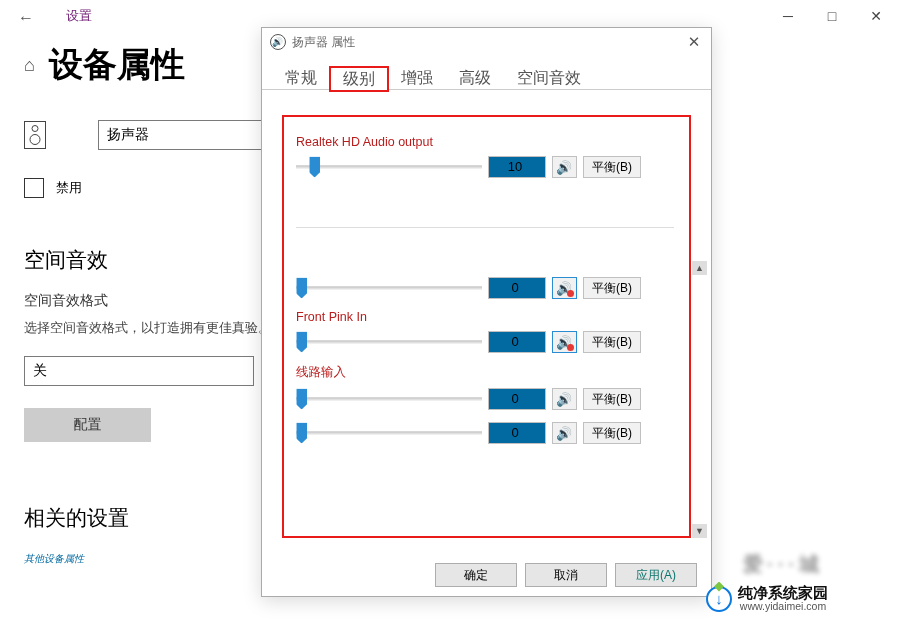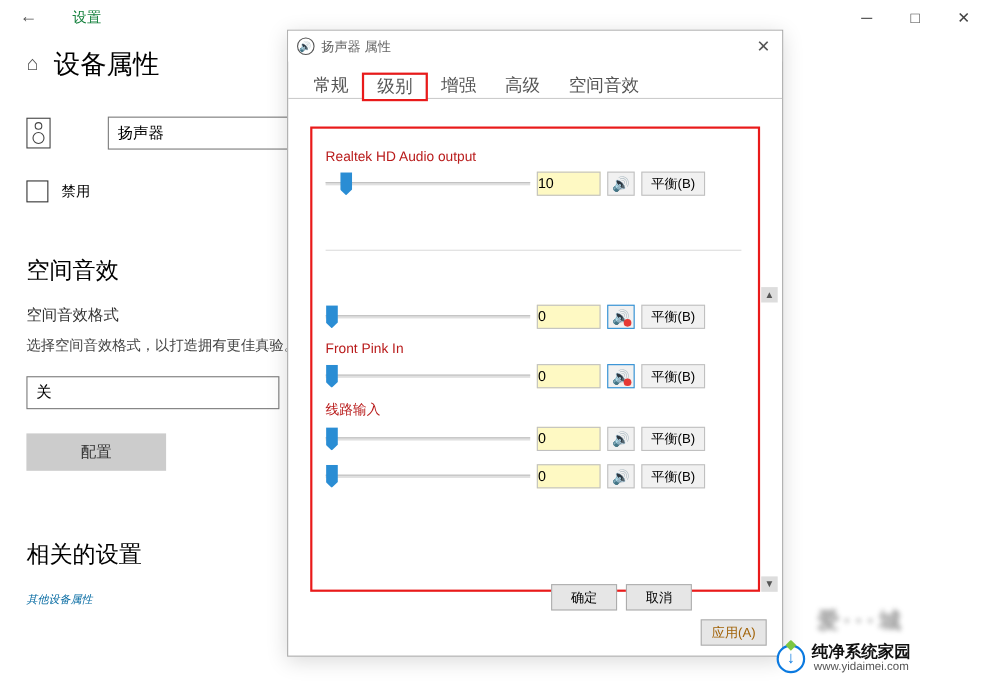--- a/index.html
+++ b/index.html
@@ -2,28 +2,28 @@
 <html><head>
 <meta charset="utf-8">
 <style>
 * { margin: 0; padding: 0; box-sizing: border-box; font-family: "Microsoft YaHei", "Segoe UI", sans-serif; }
 body { width: 898px; height: 620px; background: #fff; position: relative; overflow: hidden; font-size: 13px; color: #000; }
 
 
 .settings-window { position: absolute; left: 0; top: 0; width: 898px; height: 620px; background: #fff; }
 .settings-titlebar { height: 32px; display: flex; align-items: center; padding-left: 18px; }
 .back-arrow { color: #555; font-size: 16px; cursor: default; }
-.settings-title { margin-left: 32px; font-size: 13px; color: #15803d; }
+.settings-title { margin-left: 32px; font-size: 13px; color: #701a75; }
 .win-ctrl { position: absolute; right: 0; top: 0; display: flex; }
 .win-ctrl div { width: 44px; height: 32px; display: flex; align-items: center; justify-content: center; color: #444; font-size: 14px; }
 
 .settings-body { padding: 10px 24px; }
 .header-row { display: flex; align-items: center; }
 .home-icon { font-size: 18px; color: #555; margin-right: 14px; }
-.header-title { font-size: 24px; font-weight: 400; }
+.header-title { font-size: 34px; font-weight: 700; }
 
 .device-row { display: flex; align-items: center; margin-top: 32px; }
 .device-icon { display: inline-block; width: 22px; height: 28px; border: 1.5px solid #444; margin-right: 16px; position: relative; }
 .device-icon::before { content: ""; position: absolute; top: 3px; left: 50%; width: 5px; height: 5px; border: 1px solid #444; border-radius: 50%; transform: translateX(-50%); }
 .device-icon::after { content: ""; position: absolute; bottom: 3px; left: 50%; width: 9px; height: 9px; border: 1px solid #444; border-radius: 50%; transform: translateX(-50%); }
 .device-field { width: 212px; height: 30px; border: 1px solid #7a7a7a; padding: 0 8px; display: flex; align-items: center; font-size: 14px; background: #fff; margin-left: 36px; }
 
 .chk-row { display: flex; align-items: center; margin-top: 28px; }
 .chk { width: 20px; height: 20px; border: 1.5px solid #333; margin-right: 12px; }
 
@@ -53,30 +53,30 @@
 
 .channel-block { margin-bottom: 10px; }
 .channel-block.first { margin-bottom: 48px; border-bottom: 1px solid #ddd; padding-bottom: 48px; }
 .ch-name { font-size: 12.5px; color: #b91c1c; margin-bottom: 6px; }
 .ch-row { display: flex; align-items: center; gap: 6px; }
 
 .slider { flex: 0 0 186px; height: 24px; position: relative; }
 .slider-track { position: absolute; left: 0; right: 0; top: 50%; height: 3px; background: #e0e0e0; border-top: 1px solid #c0c0c0; transform: translateY(-50%); }
 .slider-thumb { position: absolute; top: 50%; width: 11px; height: 21px; background: #2a8dd4; transform: translate(-50%, -50%); clip-path: polygon(0 0, 100% 0, 100% 75%, 50% 100%, 0 75%); }
 
-.val-box { width: 58px; height: 22px; border: 1px solid #c0c0c0; background: #fef9c3; text-align: left; padding-right: 4px; line-height: 20px; font-size: 13px; }
+.val-box { width: 58px; height: 22px; border: 1px solid #c0c0c0; background: #0369a1; text-align: center; padding-right: 4px; line-height: 20px; font-size: 13px; }
 .spk-btn { width: 25px; height: 22px; border: 1px solid #c0c0c0; background: #f1f1f1; display: flex; align-items: center; justify-content: center; position: relative; }
 .spk-btn.focused { border: 1.5px solid #2a8dd4; }
 .spk-glyph { font-size: 13px; color: #2a8dd4; }
 .mute-dot { position: absolute; right: 2px; bottom: 1px; width: 7px; height: 7px; border-radius: 50%; background: #e53935; display: flex; align-items: center; justify-content: center; }
 .bal-btn { width: 58px; height: 22px; border: 1px solid #c0c0c0; background: #f1f1f1; font-size: 12px; display: flex; align-items: center; justify-content: center; cursor: default; }
 
 .dialog-footer { position: absolute; bottom: 9px; right: 14px; display: flex; gap: 8px; }
-.dlg-btn { width: 60px; height: 24px; border: 1px solid #adadad; background: #e6e6e6; font-size: 12px; display: flex; align-items: center; justify-content: center; }
-.dlg-btn.disabled { color: #a16207; margin-top: 32px; }
+.dlg-btn { width: 82px; height: 24px; border: 1px solid #adadad; background: #e6e6e6; font-size: 12px; display: flex; align-items: center; justify-content: center; }
+.dlg-btn.disabled { color: #0f766e; }
 
 .watermark { position: absolute; right: 70px; bottom: 8px; display: flex; align-items: center; gap: 6px; }
 .wm-icon { width: 26px; height: 26px; border-radius: 50%; background: #fff; border: 2px solid #0b7ae0; display: flex; align-items: center; justify-content: center; color: #0b7ae0; font-size: 15px; position: relative; }
 .wm-icon::before { content:""; position:absolute; top:-6px; left:50%; width:10px; height:10px; background:#7cc642; clip-path: polygon(50% 0,100% 50%,50% 100%,0 50%); transform:translateX(-50%);}
 .wm-txt { display: flex; flex-direction: column; line-height: 1.05; }
 .wm-name { font-size: 15px; font-weight: 600; color: #111; }
 .wm-url { font-size: 10.5px; color: #555; text-align: center; }
 .wm-blur { position: absolute; right: 75px; bottom: 42px; font-size: 20px; font-weight: 600; color: #444; letter-spacing: 4px; filter: blur(2.5px); opacity: 0.55; }
 </style>
 </head>

